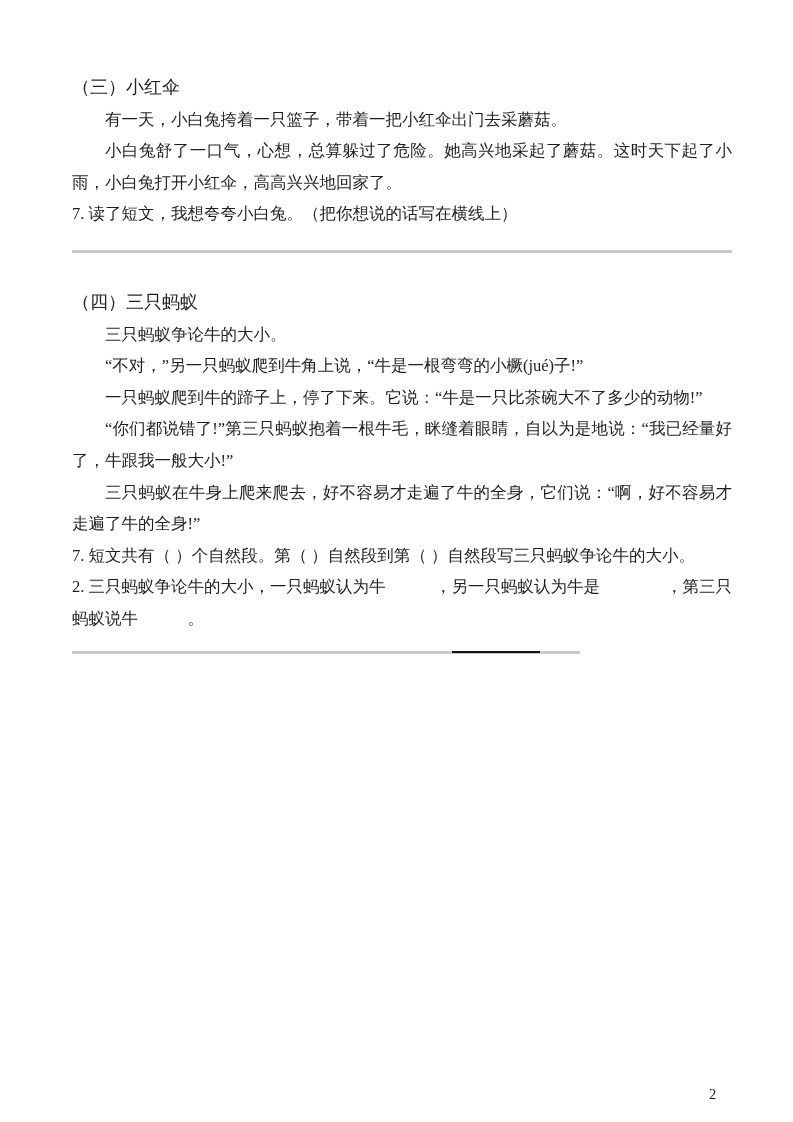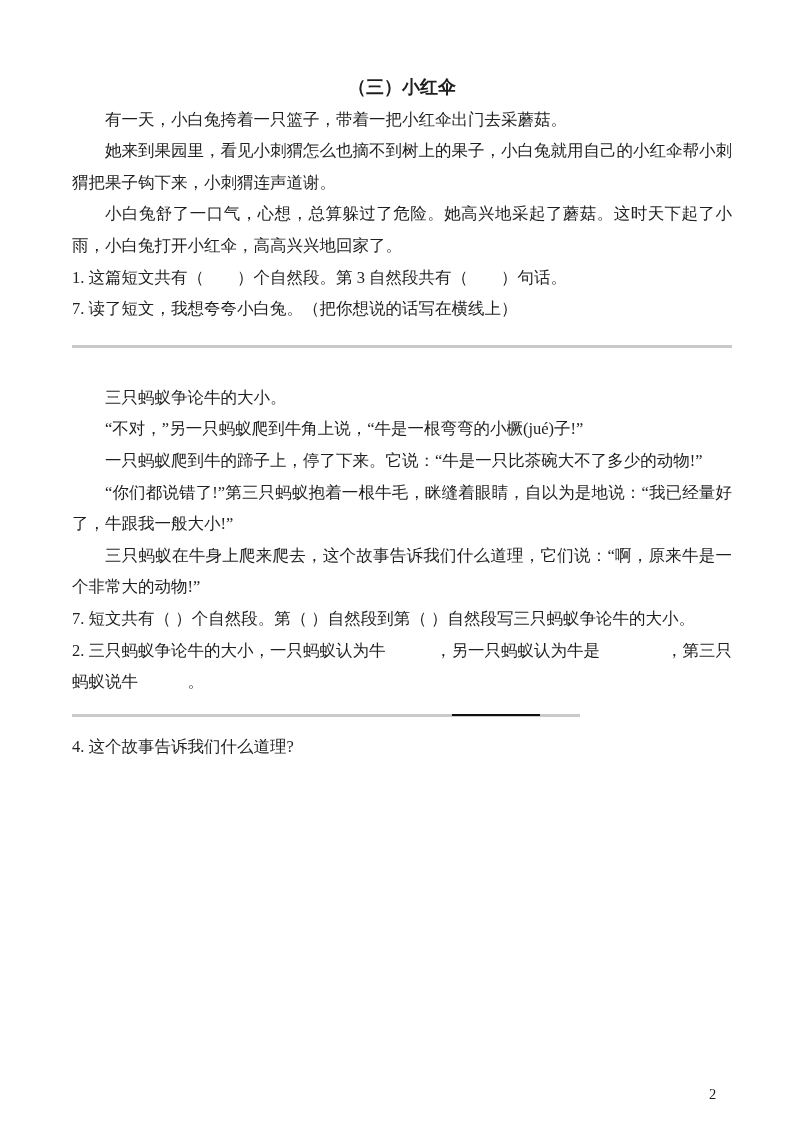--- a/index.html
+++ b/index.html
@@ -17,22 +17,22 @@
   .content {
     position: absolute;
     left: 72px;
     top: 72px;
     width: 660px;
     font-size: 16.5px;
     line-height: 31.6px;
   }
   .section-title {
     font-size: 18px;
-    font-weight: bold;
-    text-align: center;
+    font-weight: normal;
+    text-align: left;
     line-height: 31.6px;
   }
   p.story {
     text-indent: 2em;
     text-align: justify;
     word-break: normal;
   }
   p.question {
     text-align: justify;
     word-break: normal;
@@ -66,37 +66,35 @@
   }
 </style>
 </head>
 <body>
 
 <div class="page">
   <div class="content">
 
     <h2 class="section-title">（三）小红伞</h2>
     <p class="story">有一天，小白兔挎着一只篮子，带着一把小红伞出门去采蘑菇。</p>
-    <p class="story">她来到果园里，看见小刺猬怎么也摘不到树上的果子，小白兔就用自己的小红伞帮小刺猬把果子钩下来，小刺猬连声道谢。</p>
     <p class="story">小白兔舒了一口气，心想，总算躲过了危险。她高兴地采起了蘑菇。这时天下起了小雨，小白兔打开小红伞，高高兴兴地回家了。</p>
-    <p class="question">1. 这篇短文共有（　　）个自然段。第 3 自然段共有（　　）句话。</p>
     <p class="question">7. 读了短文，我想夸夸小白兔。（把你想说的话写在横线上）</p>
 
     <div class="divider-full"></div>
 
+    <h2 class="section-title">（四）三只蚂蚁</h2>
     <p class="story">三只蚂蚁争论牛的大小。</p>
     <p class="story">“不对，”另一只蚂蚁爬到牛角上说，“牛是一根弯弯的小橛(jué)子!”</p>
     <p class="story">一只蚂蚁爬到牛的蹄子上，停了下来。它说：“牛是一只比茶碗大不了多少的动物!”</p>
     <p class="story">“你们都说错了!”第三只蚂蚁抱着一根牛毛，眯缝着眼睛，自以为是地说：“我已经量好了，牛跟我一般大小!”</p>
-    <p class="story">三只蚂蚁在牛身上爬来爬去，这个故事告诉我们什么道理，它们说：“啊，原来牛是一个非常大的动物!”</p>
+    <p class="story">三只蚂蚁在牛身上爬来爬去，好不容易才走遍了牛的全身，它们说：“啊，好不容易才走遍了牛的全身!”</p>
     <p class="question">7. 短文共有（ ）个自然段。第（ ）自然段到第（ ）自然段写三只蚂蚁争论牛的大小。</p>
     <p class="question">2. 三只蚂蚁争论牛的大小，一只蚂蚁认为牛　　　，另一只蚂蚁认为牛是　　　　，第三只蚂蚁说牛　　　。</p>
 
     <div class="divider-partial">
       <span class="answer-line"></span>
     </div>
 
-    <p class="question">4. 这个故事告诉我们什么道理?</p>
 
   </div>
 
   <div class="page-number">2</div>
 </div>
 
 </body></html>

